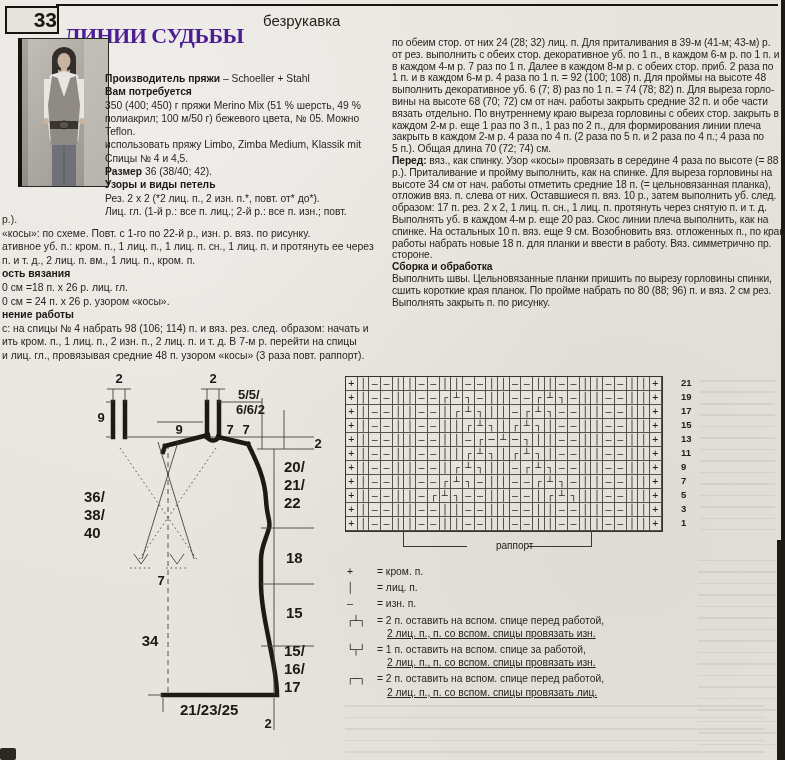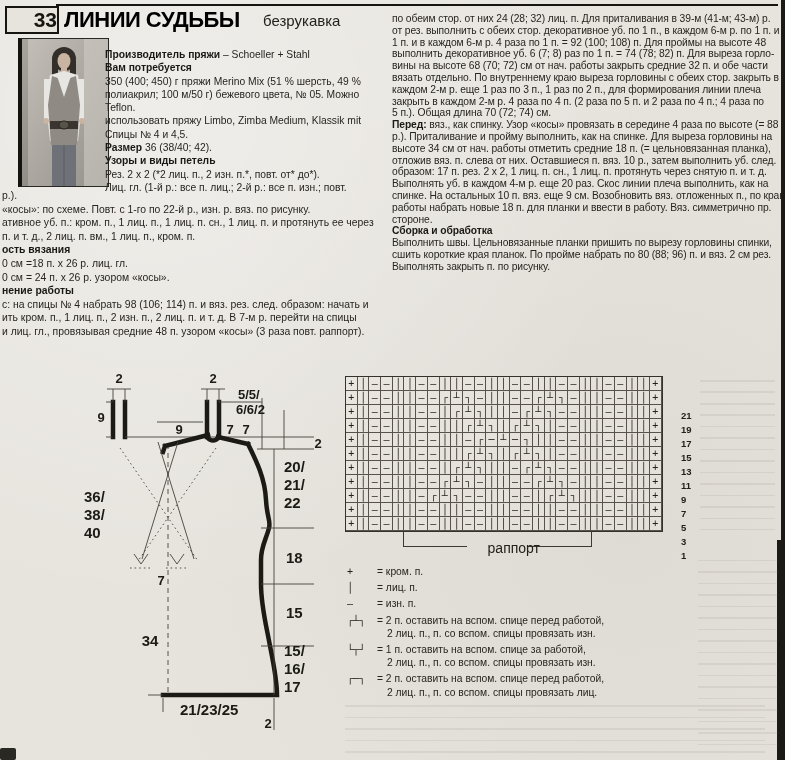--- a/index.html
+++ b/index.html
@@ -6,48 +6,48 @@
   .page{position:relative;width:785px;height:760px;background:#e7e4de;overflow:hidden;
         font-family:"Liberation Sans",sans-serif;color:#282520;}
   .page:before{content:"";position:absolute;inset:0;
         background:radial-gradient(circle at 20% 15%, rgba(255,255,255,.35), transparent 55%),
                    radial-gradient(circle at 80% 70%, rgba(120,112,100,.08), transparent 60%);
         pointer-events:none;}
   
   .topline{position:absolute;left:56px;top:4px;width:722px;height:2px;background:#17150f;}
   .numbox{position:absolute;left:5px;top:6px;width:50px;height:24px;border:2.5px solid #17150f;
           font-weight:bold;font-size:21px;text-align:right;line-height:24px;color:#17150f;background:#e7e4de;}
-  .title{position:absolute;left:64px;top:7px;font-weight:bold;font-size:22px;letter-spacing:-.5px;color:#000000;}
+  .title{position:absolute;left:64px;top:23px;font-weight:bold;font-size:22px;letter-spacing:-.5px;color:#4c1d95;font-family:Liberation Serif, serif;}
   .subtitle{position:absolute;left:263px;top:12px;font-size:15px;color:#23211b;}
   
   .photo{position:absolute;left:18px;top:38px;width:86px;height:147px;border:1px solid #2a2822;border-left:4px solid #15130e;}
   
-  .tb{position:absolute;}
+  .tb{position:absolute;margin-top:24px;}
   .tb .tl{white-space:nowrap;}
   .tb b{color:#1b1914;}
   #materials{left:105px;top:48px;width:282px;font-size:10.3px;line-height:13.3px;}
   #leftlower{left:2px;top:189px;width:386px;font-size:10.4px;line-height:13.6px;}
   #rightcol{left:392px;top:13px;width:390px;font-size:10.3px;line-height:11.8px;letter-spacing:-.1px;}
   
   #chartgrid{position:absolute;left:345px;top:376px;display:grid;
      grid-template-columns:repeat(27,11.7px);grid-auto-rows:14px;
      border:1.3px solid #35322b;background:rgba(235,232,226,.4);}
   #chartgrid .cell{border-right:.8px solid #57534a;border-bottom:.8px solid #57534a;
      font-family:"DejaVu Sans Mono",monospace;font-size:10px;line-height:13px;
      text-align:center;color:#211f1a;overflow:hidden;}
-  #rownums{position:absolute;left:681px;top:376px;width:20px;margin-top:33px;}
+  #rownums{position:absolute;left:681px;top:376px;width:20px;}
   #rownums div{height:14px;font-size:9.5px;font-weight:bold;line-height:14px;color:#23211c;}
   .rap-v{position:absolute;width:1px;height:16px;background:#3c3931;top:531px;}
   .rap-h{position:absolute;height:1px;background:#3c3931;top:546px;}
-  #raplabel{position:absolute;left:480px;top:540px;width:60px;text-align:right;font-size:14px;color:#23211c;}
+  #raplabel{position:absolute;left:496px;top:540px;width:60px;text-align:left;font-size:10px;color:#23211c;}
   
   #legend{position:absolute;left:347px;top:565px;width:335px;}
   .leg-item{display:flex;gap:5px;margin-bottom:3px;font-size:10.3px;line-height:13.2px;}
   .leg-sym{flex:none;width:25px;font-family:"DejaVu Sans Mono",monospace;font-size:10px;color:#211f1a;}
-  .leg-line2{padding-left:10px;}
+  .leg-line2{padding-left:10px;text-decoration:underline;}
   
   #schematic{position:absolute;left:22px;top:358px;}
   .thick{stroke:#1c1a15;stroke-width:4.5;fill:none;stroke-linecap:square;}
   .thin{stroke:#46423a;stroke-width:.9;fill:none;}
   .dash{stroke-dasharray:5 4;}
   .dot{stroke-dasharray:1.6 3;}
   .num{font:bold 13px "Liberation Sans",sans-serif;fill:#1c1a15;}
   .numL{font:bold 15px "Liberation Sans",sans-serif;fill:#1c1a15;}
   
   .rbar{position:absolute;left:781px;top:0;width:4px;height:760px;background:#1b1a16;}
@@ -120,20 +120,21 @@
       <div class="tl"><span>0 см =18 п. х 26 р. лиц. гл.</span></div>
       <div class="tl"><span>0 см = 24 п. х 26 р. узором «косы».</span></div>
       <div class="tl"><b>нение работы</b></div>
       <div class="tl"><span>с: на спицы № 4 набрать 98 (106; 114) п. и вяз. рез. след. образом: начать и</span></div>
       <div class="tl"><span>ить кром. п., 1 лиц. п., 2 изн. п., 2 лиц. п. и т. д. В 7-м р. перейти на спицы</span></div>
       <div class="tl"><span>и лиц. гл., провязывая средние 48 п. узором «косы» (3 раза повт. раппорт).</span></div>
     </div>
   <div class="tb" id="rightcol">
       <div class="tl"><span>по обеим стор. от них 24 (28; 32) лиц. п. Для приталивания в 39-м (41-м; 43-м) р.</span></div>
       <div class="tl"><span>от рез. выполнить с обеих стор. декоративное уб. по 1 п., в каждом 6-м р. по 1 п. и</span></div>
+      <div class="tl"><span>в каждом 4-м р. 7 раз по 1 п. Далее в каждом 8-м р. с обеих стор. приб. 2 раза по</span></div>
       <div class="tl"><span>1 п. и в каждом 6-м р. 4 раза по 1 п. = 92 (100; 108) п. Для проймы на высоте 48</span></div>
       <div class="tl"><span>выполнить декоративное уб. 6 (7; 8) раз по 1 п. = 74 (78; 82) п. Для выреза горло-</span></div>
       <div class="tl"><span>вины на высоте 68 (70; 72) см от нач. работы закрыть средние 32 п. и обе части</span></div>
       <div class="tl"><span>вязать отдельно. По внутреннему краю выреза горловины с обеих стор. закрыть в</span></div>
       <div class="tl"><span>каждом 2-м р. еще 1 раз по 3 п., 1 раз по 2 п., для формирования линии плеча</span></div>
       <div class="tl"><span>закрыть в каждом 2-м р. 4 раза по 4 п. (2 раза по 5 п. и 2 раза по 4 п.; 4 раза по</span></div>
       <div class="tl"><span>5 п.). Общая длина 70 (72; 74) см.</span></div>
       <div class="tl"><b>Перед:</b><span> вяз., как спинку. Узор «косы» провязать в середине 4 раза по высоте (= 88</span></div>
       <div class="tl"><span>р.). Приталивание и пройму выполнить, как на спинке. Для выреза горловины на</span></div>
       <div class="tl"><span>высоте 34 см от нач. работы отметить средние 18 п. (= цельновязанная планка),</span></div>

